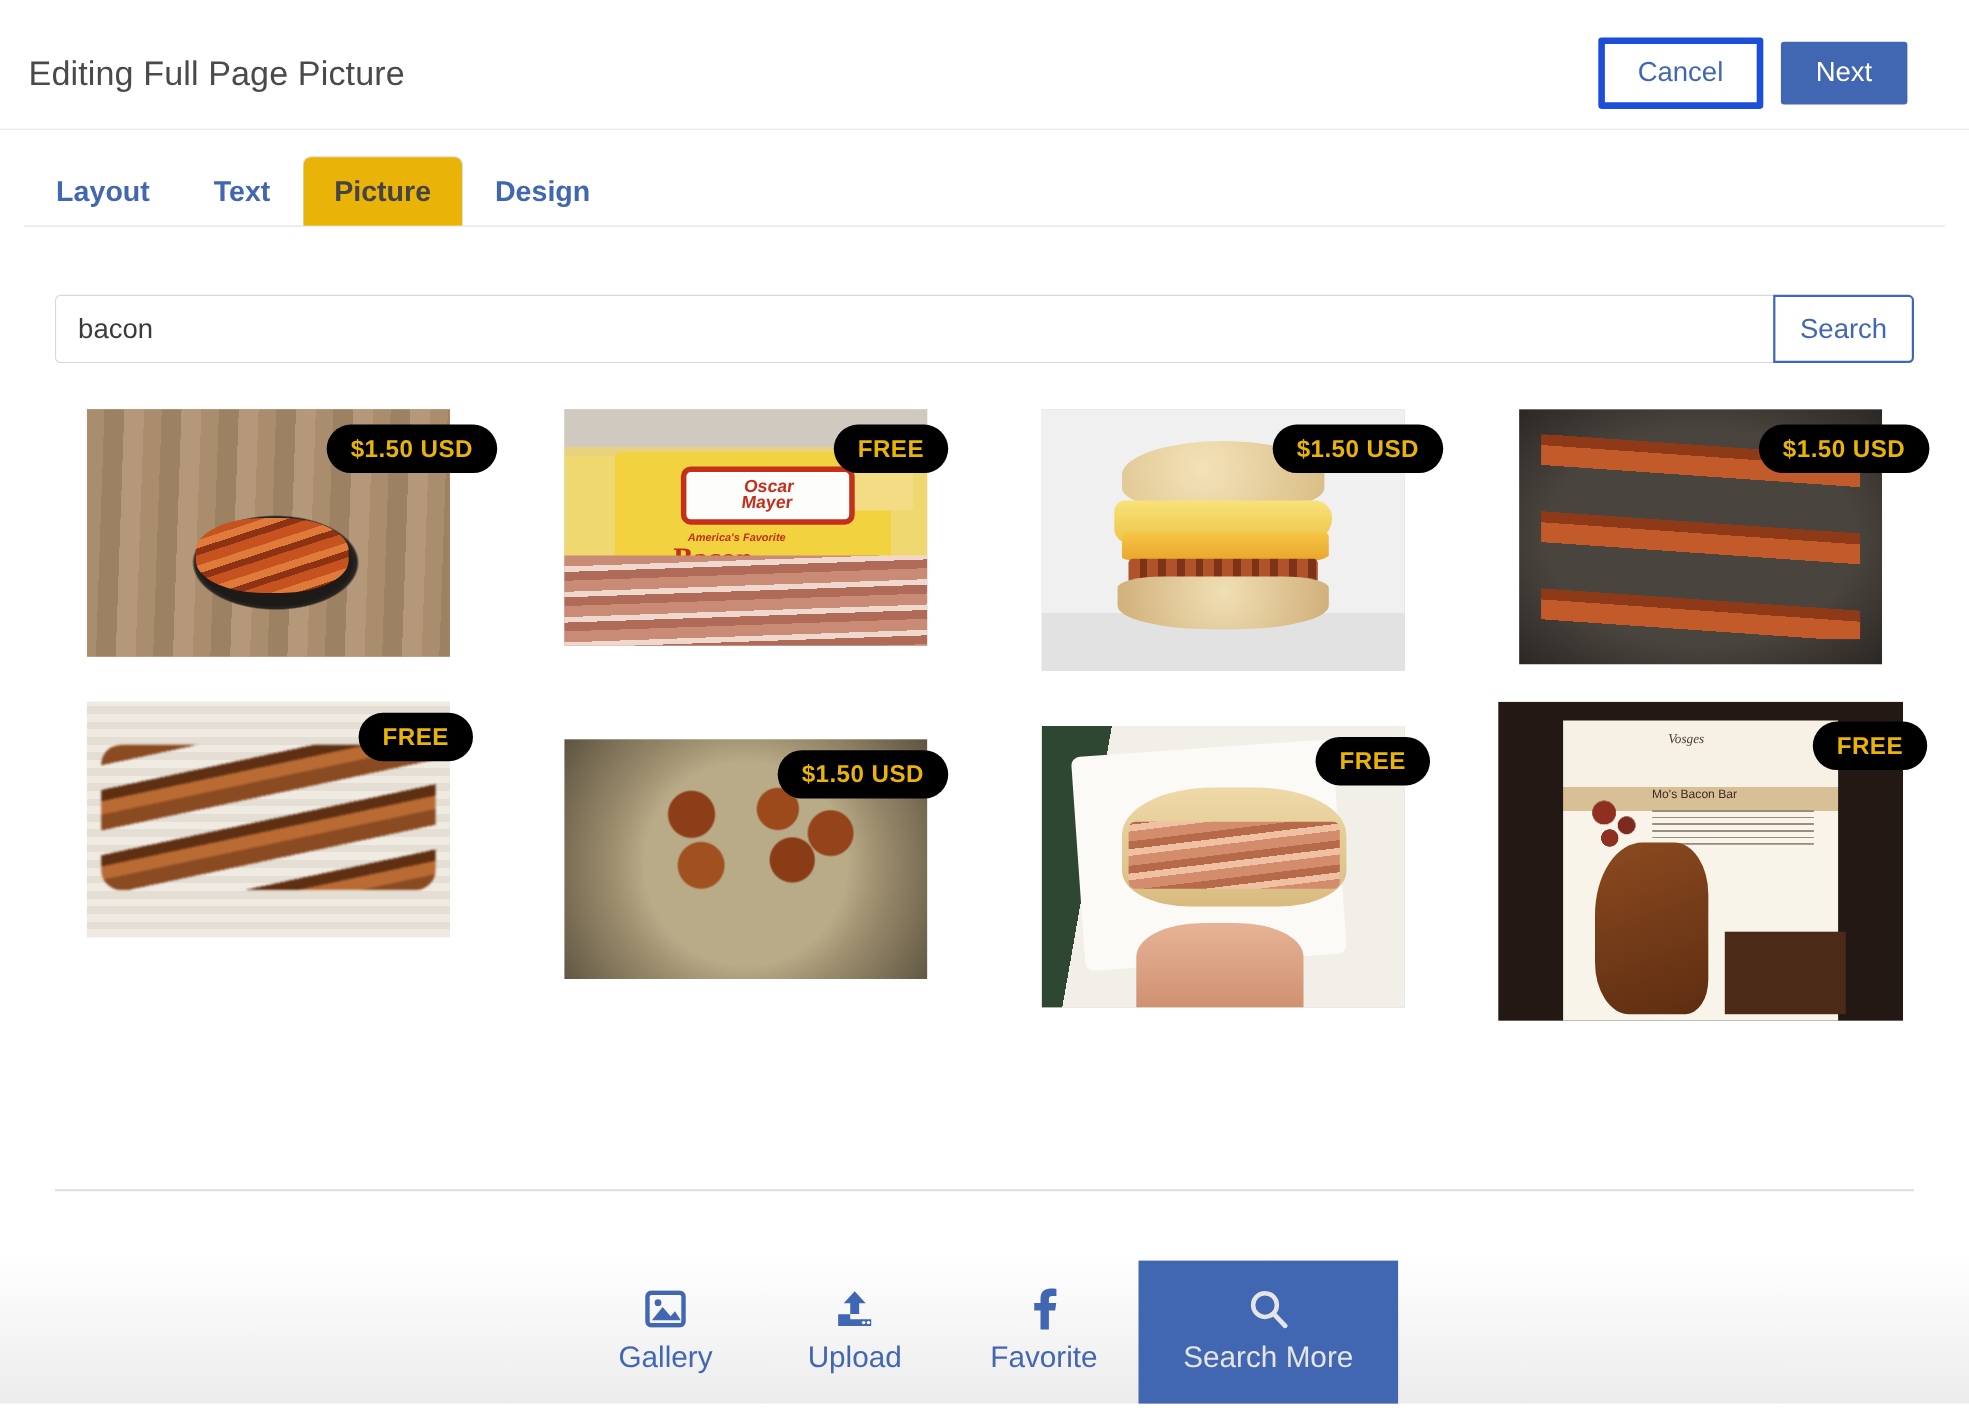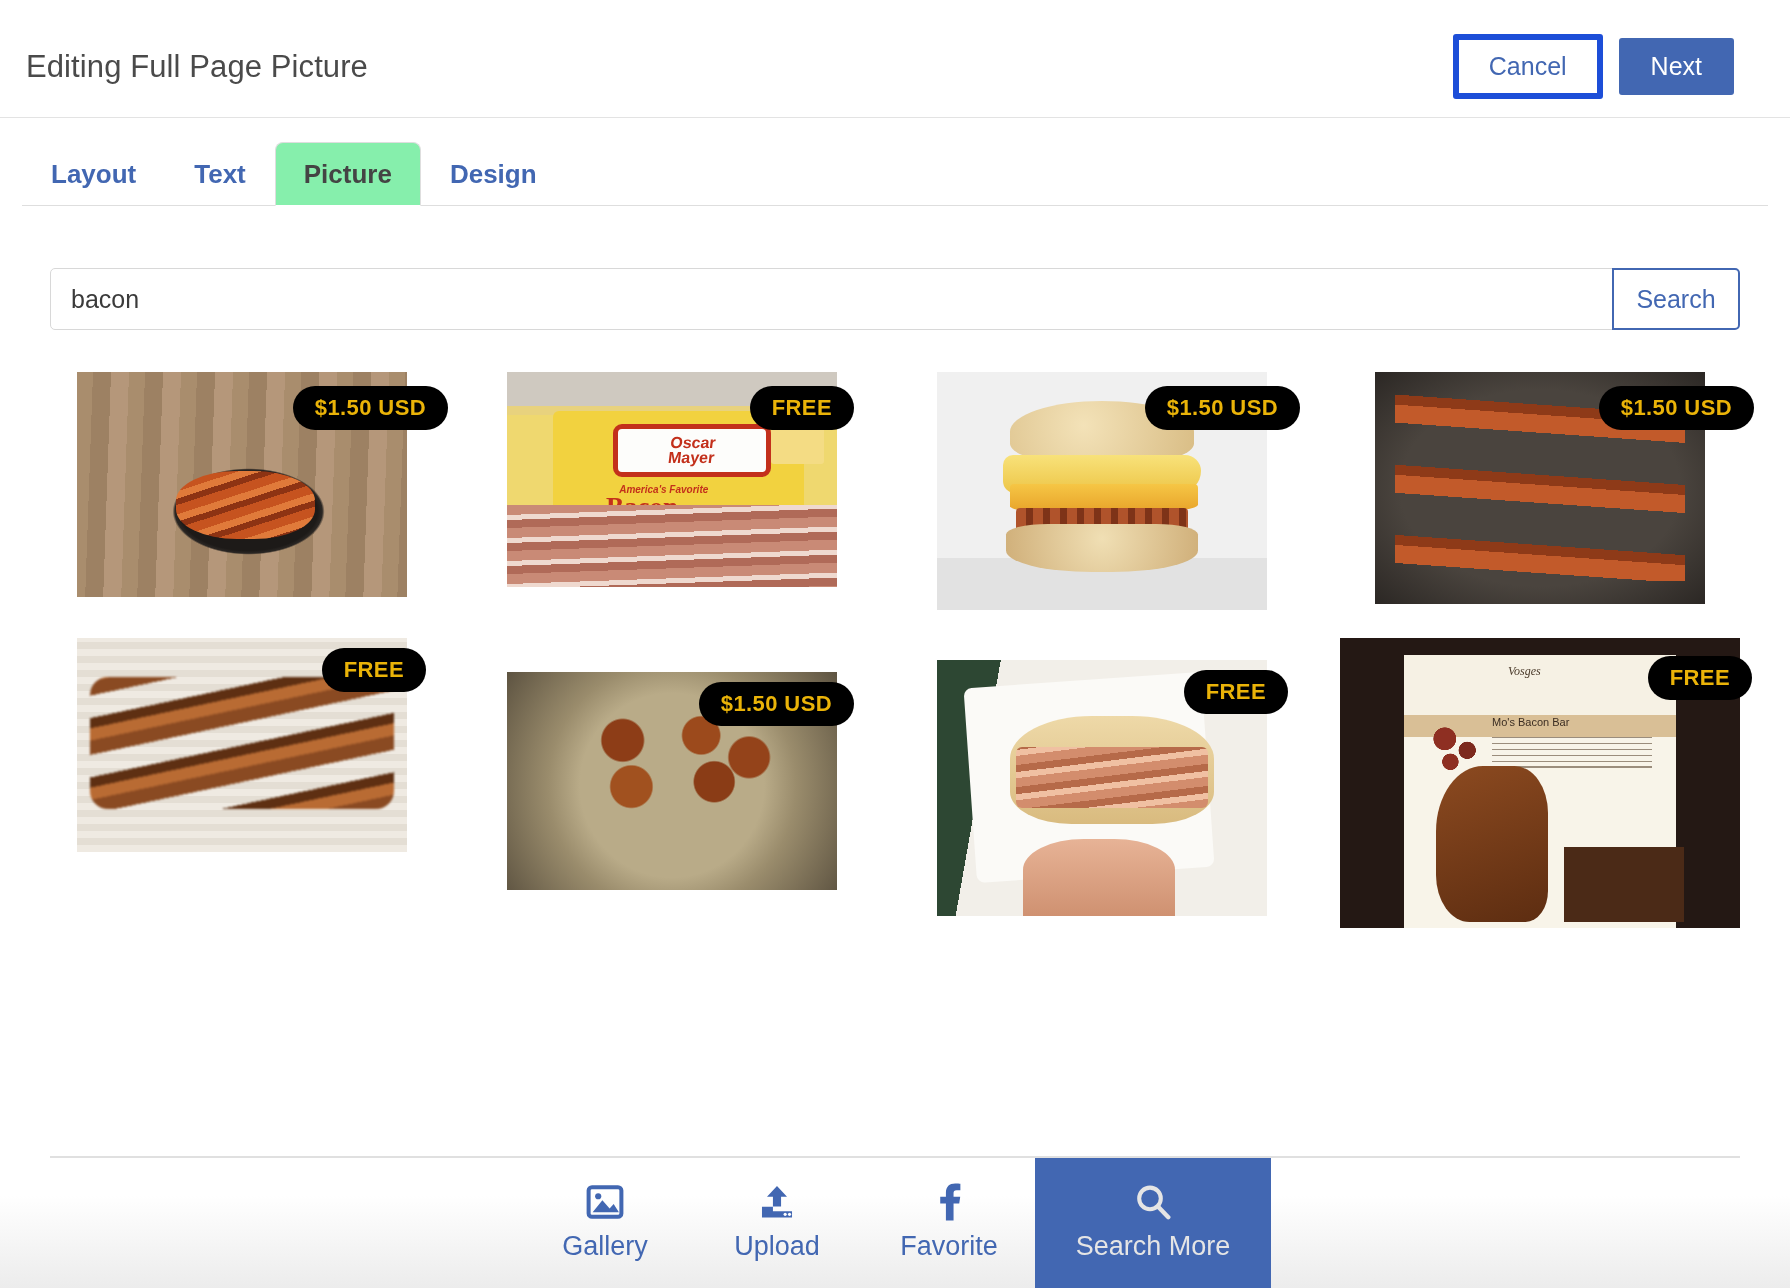--- a/index.html
+++ b/index.html
@@ -85,21 +85,21 @@
     color: #4267b2;
     padding: 18px 28px;
     cursor: pointer;
     border: 1px solid transparent;
     border-radius: 8px 8px 0 0;
     background: transparent;
     line-height: 1;
   }
   .tab.active {
     color: #444444;
-    background: #86efac;
+    background: #eab308;
     border: 1px solid #dedede;
     border-bottom: 1px solid #ffffff;
   }
 
   
   .search-wrap {
     flex: 0 0 auto;
     padding: 62px 50px 0 50px;
     display: flex;
     align-items: stretch;
@@ -265,22 +265,22 @@
   .p8 .choc { position:absolute; right:14%; bottom:2%; width:30%; height:26%; background:#4b2a17; }
   .p8 .bits { position:absolute; left:22%; top:30%; width:14%; height:16%;
       background:
         radial-gradient(circle at 30% 30%, #8e2f22 0 22%, rgba(0,0,0,0) 23%),
         radial-gradient(circle at 70% 55%, #7d2a1e 0 18%, rgba(0,0,0,0) 19%),
         radial-gradient(circle at 40% 80%, #8e2f22 0 16%, rgba(0,0,0,0) 17%); }
 
   
   .footer {
     position: absolute;
-    left: 0; right: 0; bottom: 0;
-    height: 132px;
+    left: 0; right: 0; bottom: 12px;
+    height: 195px;
     background: linear-gradient(#ffffff 0%, #ffffff 30%, #ececec 100%);
   }
   .footer-rule {
     position: absolute;
     top: 0; left: 50px; right: 50px;
     height: 2px;
     background: #e0e0e0;
   }
   .footer-nav {
     position: absolute;
@@ -401,21 +401,21 @@
             <div class="napkin"></div>
               <div class="bun"></div>
               <div class="rash"></div>
               <div class="hand"></div>
           </div>
         </div>
         <div class="badge" style="right:6px;top:32px;">FREE</div>
       </div>
 
       <div class="cell">
-        <div class="thumb" style="width:400px;height:290px;">
+        <div class="thumb" style="width:368px;height:290px;">
           <div class="ph p8">
             <div class="pkg"></div>
             <div class="vos">Vosges</div>
             <div class="mo">Mo's Bacon Bar</div>
             <div class="lines"></div>
             <div class="bits"></div>
             <div class="strip"></div>
             <div class="choc"></div>
           </div>
         </div>

